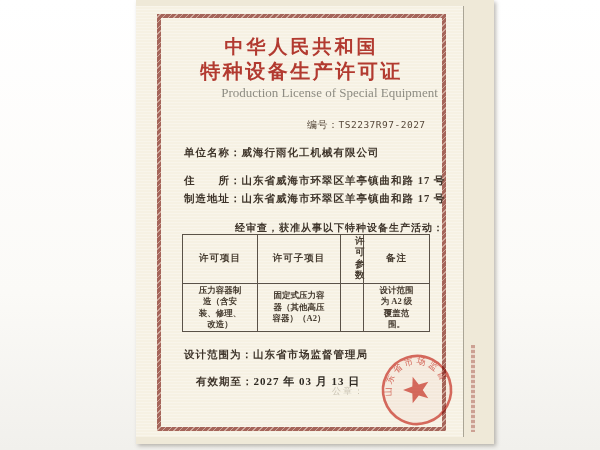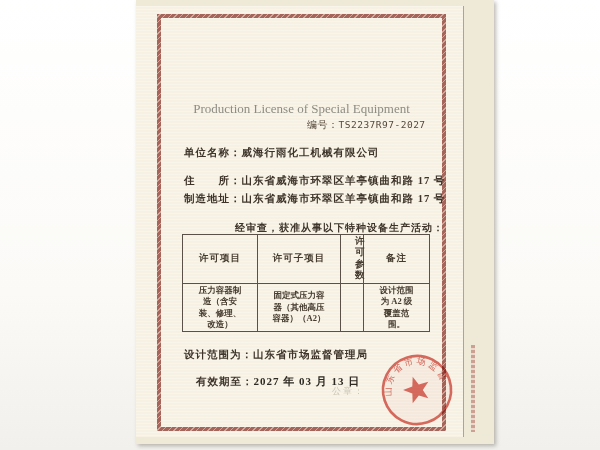--- a/index.html
+++ b/index.html
@@ -27,21 +27,21 @@
   .under-border-strip{
     position:absolute;left:471px;top:345px;width:4px;height:87px;opacity:.65;
     background:repeating-linear-gradient(180deg,#b97a6e 0 3px,#e9d0c7 3px 5px);
   }
   .abs{position:absolute;}
   .centered{left:21px;width:289px;text-align:center;}
   .t-cn{font-weight:bold;color:#b23a30;}
   .t-cn1{top:28px;font-size:19px;letter-spacing:3px;}
   .t-cn2{top:52px;font-size:20px;letter-spacing:2.5px;}
   .t-en{color:#8d8c83;font-size:13px;font-weight:normal;}
-  .t-en1{top:95px;}
+  .t-en1{top:79px;padding-left:28px;}
   .t-en2{top:95px;}
   .license{left:171px;top:112px;font-size:10px;color:#57493c;letter-spacing:.5px;}
   .license .num{font-family:"DejaVu Sans Mono","Liberation Mono",monospace;font-size:9.5px;}
   .field{font-size:10.5px;color:#3e342a;font-weight:600;letter-spacing:1px;white-space:nowrap;}
   .f1{left:48px;top:140px;}
   .f2{left:48px;top:168px;}
   .f3{left:48px;top:186px;}
   .audit{left:59px;top:215px;font-size:10px;font-weight:700;color:#3e342a;letter-spacing:1px;padding-left:40px;}
   table.lic{
     position:absolute;left:46px;top:228px;width:247px;
@@ -63,20 +63,22 @@
 </style>
 </head>
 <body>
 
 <div class="page-under"></div>
 <div class="under-border-strip"></div>
 
 <div class="page-main">
   <div class="frame"></div>
 
+  <div class="abs centered t-cn t-cn1">中华人民共和国</div>
+  <div class="abs centered t-cn t-cn2">特种设备生产许可证</div>
   <div class="abs centered t-en t-en1">Production License of Special Equipment</div>
 
   <div class="abs license">
     <span>编号：</span><span class="num">TS2237R97-2027</span>
   </div>
 
   <div class="abs field f1">
     <span>单位名称：</span><span>威海行雨化工机械有限公司</span>
   </div>
   <div class="abs field f2">

